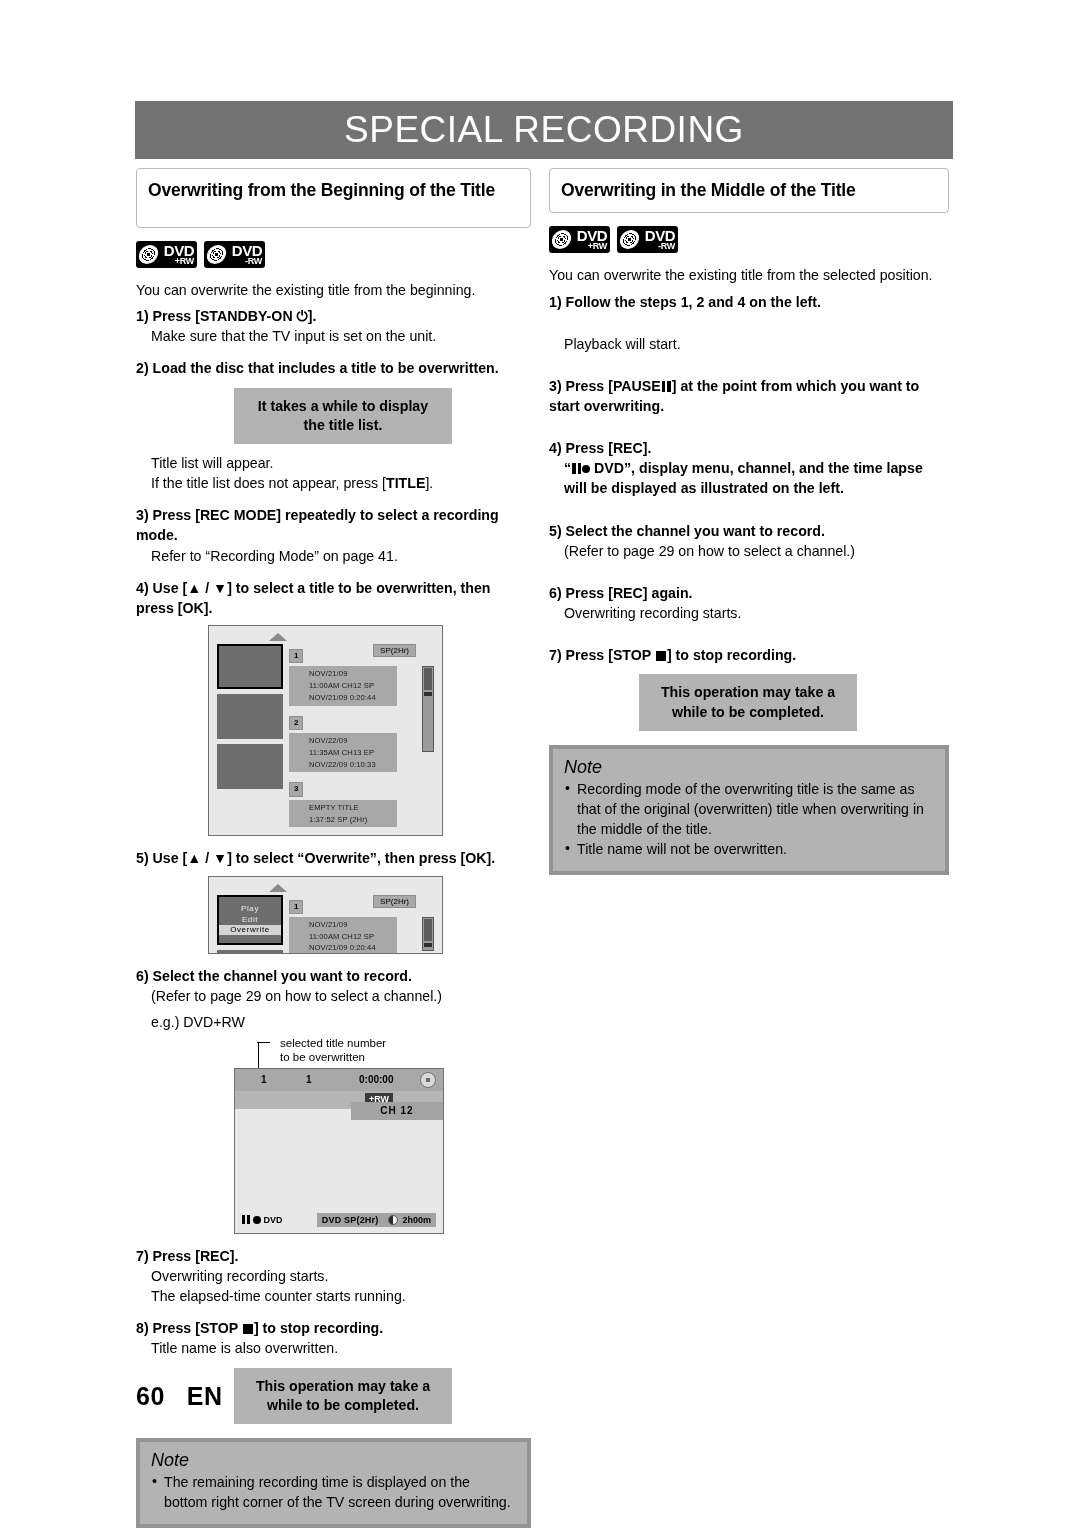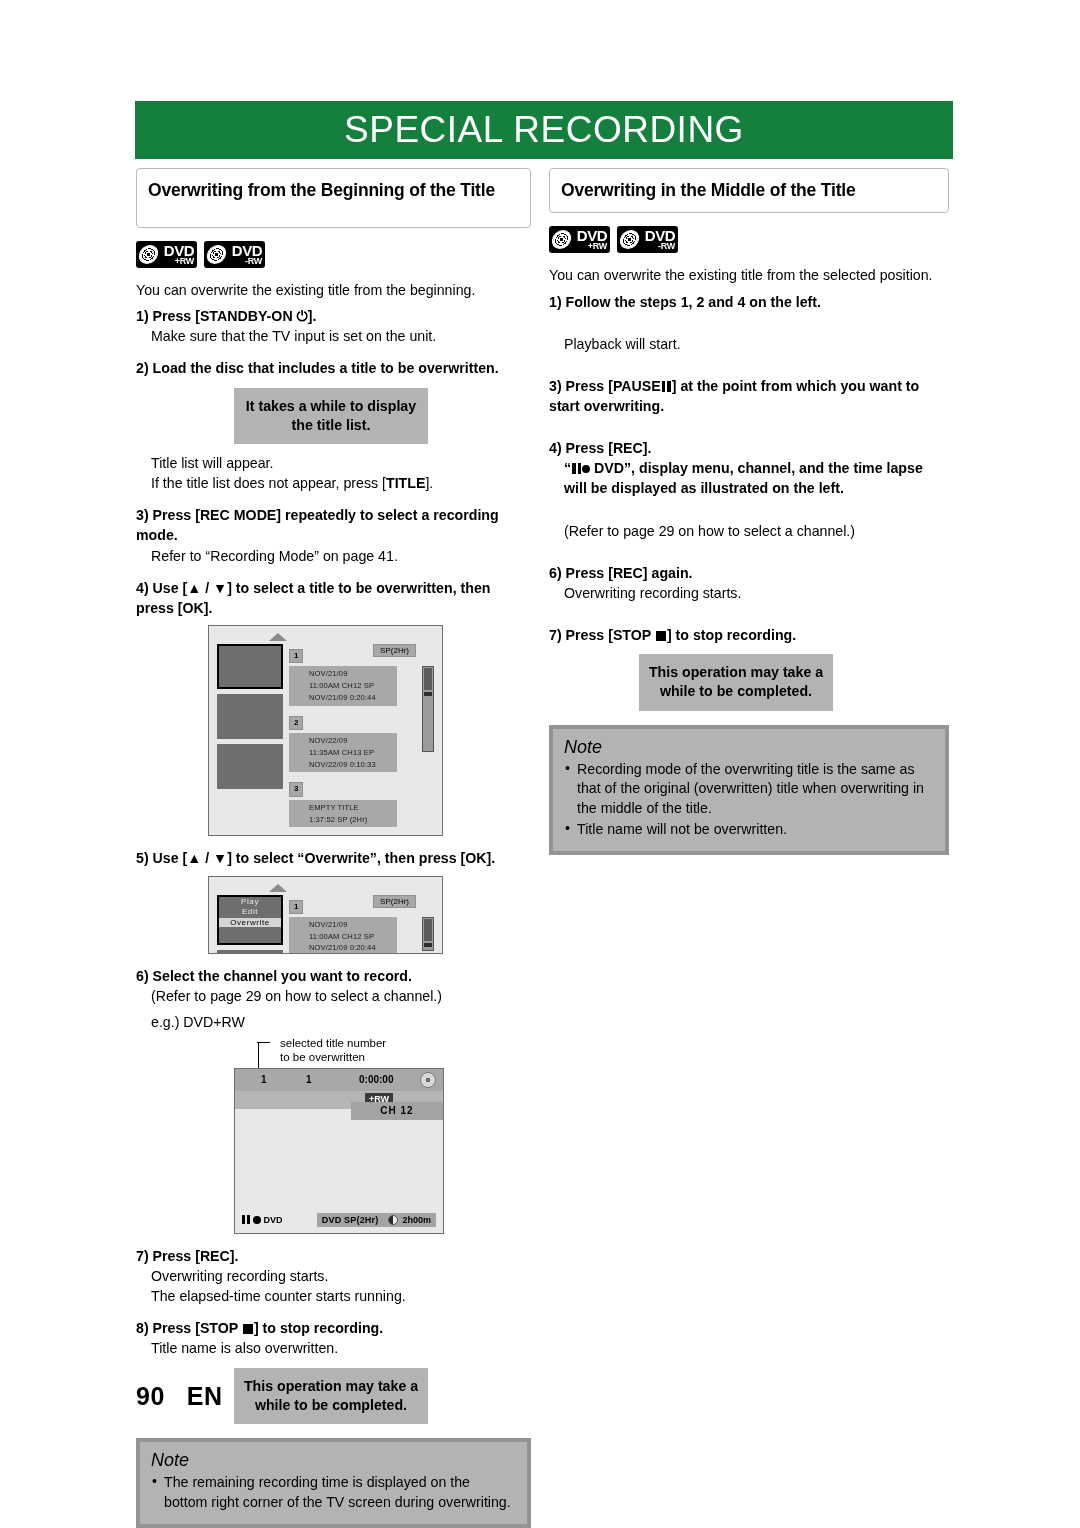--- a/index.html
+++ b/index.html
@@ -8,21 +8,21 @@
     background: #ffffff;
     font-family: "Liberation Sans", sans-serif;
     color: #000;
     overflow: hidden;
   }
   .page { position: relative; width: 1080px; height: 1528px; padding: 0; }
 
   
   .banner {
     position: absolute; left: 135px; top: 101px; width: 818px; height: 58px;
-    background: #15803d;
+    background: #737373;
     display: flex; align-items: center; justify-content: center;
   }
   .banner-title {
     color: #ffffff; font-size: 37px; letter-spacing: 0.5px;
     font-weight: 400; font-family: "Liberation Sans", sans-serif;
   }
 
   
   .col-left { position: absolute; left: 136px; top: 168px; width: 395px; }
   .col-right { position: absolute; left: 549px; top: 168px; width: 400px; }
@@ -66,21 +66,21 @@
   .step.tight { margin-top: 6px; }
   b, .b { font-weight: bold; }
 
   .gap-lg { margin-top: 22px; }
 
   
   .callout {
     background: #b3b3b3; color: #000; font-weight: bold;
     font-size: 14.2px; line-height: 1.35; text-align: center;
     padding: 9px 4px; margin: 9px 0 9px 0;
-    width: 194px;
+    width: 218px;
   }
   .callout.c-left { margin-left: 98px; }
   .callout.c-right { margin-left: 90px; }
   .callout.c-left2 { margin-left: 98px; }
 
   
   .note {
     background: #b3b3b3; border: 4px solid #949494;
     padding: 8px 11px 11px 11px;
     margin-top: 14px;
@@ -102,21 +102,21 @@
     border-left: 9px solid transparent; border-right: 9px solid transparent;
     border-bottom: 8px solid #8a8a8a;
   }
   .shot-body { display: flex; gap: 6px; }
   .shot-left { width: 66px; flex: 0 0 auto; }
   .shot-right { flex: 1 1 auto; position: relative; }
   .thumb { background: #6e6e6e; width: 66px; height: 45px; margin-bottom: 5px; }
   .thumb.sel { border: 2px solid #000; background:#6e6e6e; width:66px; height:45px; }
   .thumb.menu {
     border: 2px solid #000; background: #6e6e6e; height: 50px;
-    display:flex; flex-direction:column; align-items:center; gap:1px;
+    display:flex; flex-direction:column; align-items:center; justify-content:center; gap:1px;
     color:#e9e9e9; font-size:8px; letter-spacing:0.6px;
   }
   .thumb.menu .mi { line-height:1.2; }
   .thumb.menu .mi.act { background:#d4d4d4; color:#000; padding:0 3px; width:100%; text-align:center; }
   .row-num {
     display:inline-block; background:#a8a8a8; color:#000; font-size:8px; font-weight:bold;
     padding:1px 4px; line-height:1.3; border:1px solid #8f8f8f;
   }
   .sp-tag {
     position:absolute; right:18px; top:0; background:#a8a8a8; color:#000; font-size:8px;
@@ -439,20 +439,21 @@
 
     <div class="step gap-lg">
       <div class="step-head">4) Press [REC].</div>
       <div class="step-sub"><b>“</b><b><span class="pauseico">
               <i></i>
               <i></i>
             </span><span class="dot"></span></b><b> DVD”, display menu, channel, and the time lapse will be displayed as illustrated on the left.</b></div>
     </div>
 
     <div class="step gap-lg">
+      <div class="step-head">5) Select the channel you want to record.</div>
       <div class="step-sub">(Refer to page 29 on how to select a channel.)</div>
     </div>
 
     <div class="step gap-lg">
       <div class="step-head">6) Press [REC] again.</div>
       <div class="step-sub">Overwriting recording starts.</div>
     </div>
 
     <div class="step gap-lg">
       <div class="step-head"><span>7) Press [STOP </span><span class="stopsq"></span><span>] to stop recording.</span></div>
@@ -464,16 +465,16 @@
     </div>
 
     <div class="note">
       <div class="note-title">Note</div>
       <div class="note-li">Recording mode of the overwriting title is the same as that of the original (overwritten) title when overwriting in the middle of the title.</div>
       <div class="note-li">Title name will not be overwritten.</div>
     </div>
   </div>
 
   <div class="footer">
-    <span class="pg">90</span><span>EN</span>
+    <span class="pg">60</span><span>EN</span>
   </div>
 
 </div>
 
 </body></html>

